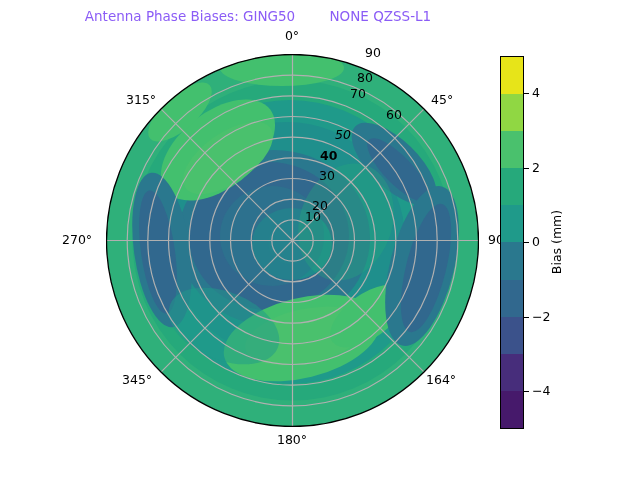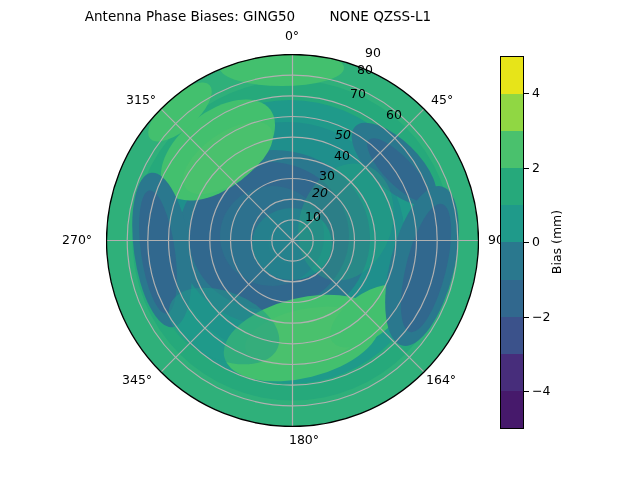--- a/index.html
+++ b/index.html
@@ -5,21 +5,21 @@
 <style>
   html,body{margin:0;padding:0;background:#ffffff;}
   body{width:640px;height:480px;overflow:hidden;
        font-family:"DejaVu Sans","Liberation Sans",sans-serif;
        color:#000000;}
   #figure{position:relative;width:640px;height:480px;background:#ffffff;}
 
   
   #title{
     position:absolute;left:0;top:8px;width:516px;
-    text-align:center;font-size:13.5px;color:#000000;
+    text-align:center;font-size:13.5px;color:#8b5cf6;
     white-space:pre;letter-spacing:0px;
   }
 
   
   #polar-axes{
     position:absolute;left:106px;top:54px;width:373px;height:373px;
   }
   #polar-svg{display:block;width:373px;height:373px;}
 
   
@@ -127,33 +127,33 @@
         <line x1="318.1" y1="54.9" x2="54.9" y2="318.1"></line>
       </g>
 
       <circle cx="186.5" cy="186.5" r="186" fill="none" stroke="#000000" stroke-width="1.3"></circle>
     </svg>
 
     <div class="az-label" style="left:186px;top:-24px;transform:translateX(-50%);">0°</div>
     <div class="az-label" style="left:325px;top:40px;">45°</div>
     <div class="az-label" style="left:382px;top:180px;">90</div>
     <div class="az-label" style="left:320px;top:320px;">164°</div>
-    <div class="az-label" style="left:186px;top:380px;transform:translateX(-50%);margin-left:12px;">180°</div>
+    <div class="az-label" style="left:186px;top:380px;transform:translateX(-50%);">180°</div>
     <div class="az-label" style="left:16px;top:320px;">345°</div>
     <div class="az-label" style="left:-44px;top:180px;">270°</div>
     <div class="az-label" style="left:20px;top:40px;">315°</div>
 
     <div class="r-label" style="left:199px;top:157px;">10</div>
-    <div class="r-label" style="left:206px;top:133px;font-style:italic;">20</div>
+    <div class="r-label" style="left:206px;top:146px;">20</div>
     <div class="r-label" style="left:213px;top:116px;">30</div>
-    <div class="r-label" style="left:228px;top:96px;">40</div>
+    <div class="r-label" style="left:214px;top:96px;font-weight:bold;">40</div>
     <div class="r-label" style="left:229px;top:75px;font-style:italic;">50</div>
     <div class="r-label" style="left:236px;top:55px;margin-left:44px;">60</div>
     <div class="r-label" style="left:244px;top:34px;">70</div>
-    <div class="r-label" style="left:251px;top:10px;">80</div>
+    <div class="r-label" style="left:251px;top:18px;">80</div>
     <div class="r-label" style="left:259px;top:-7px;">90</div>
   </div>
 
   <div id="colorbar-axes">
     <div class="cb-seg" style="background:#e7e419;"></div>
     <div class="cb-seg" style="background:#90d743;"></div>
     <div class="cb-seg" style="background:#4ac16d;"></div>
     <div class="cb-seg" style="background:#26a97b;"></div>
     <div class="cb-seg" style="background:#1f9a8a;"></div>
     <div class="cb-seg" style="background:#2a788e;"></div>

